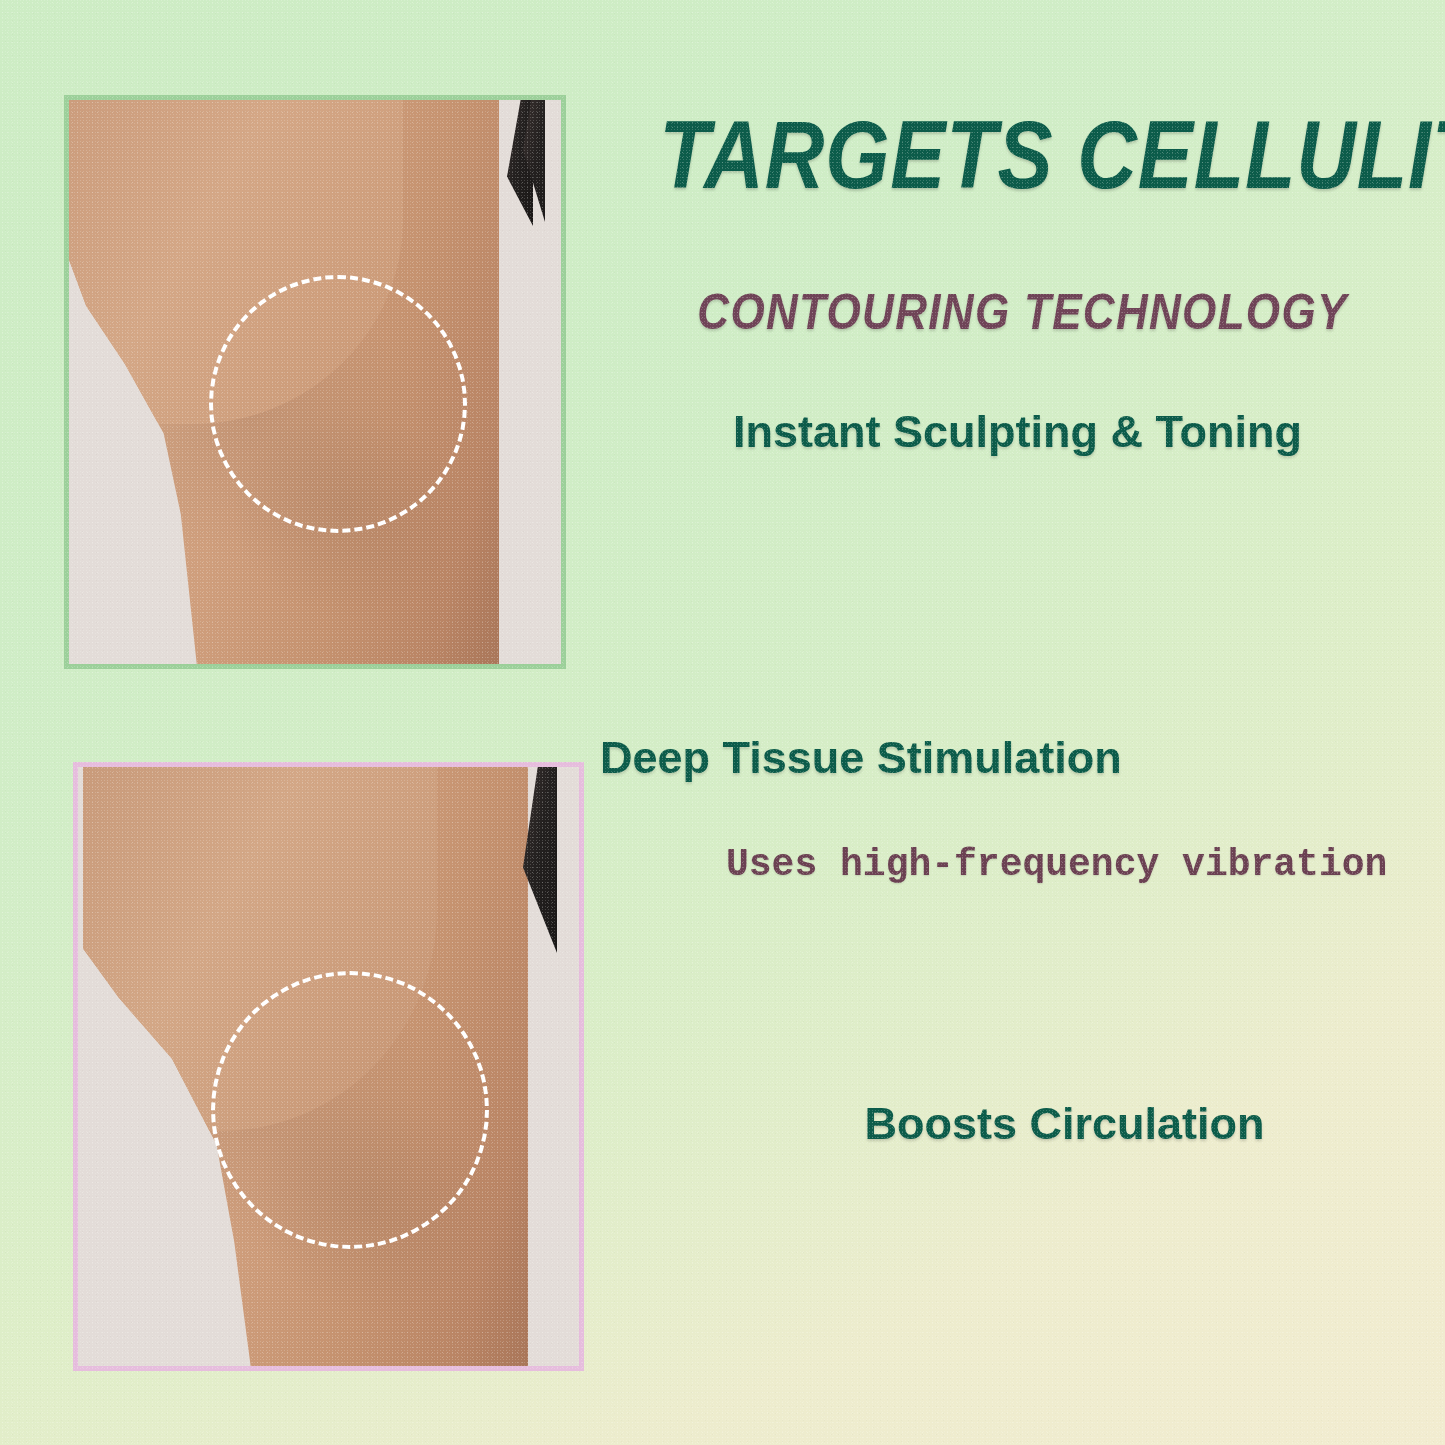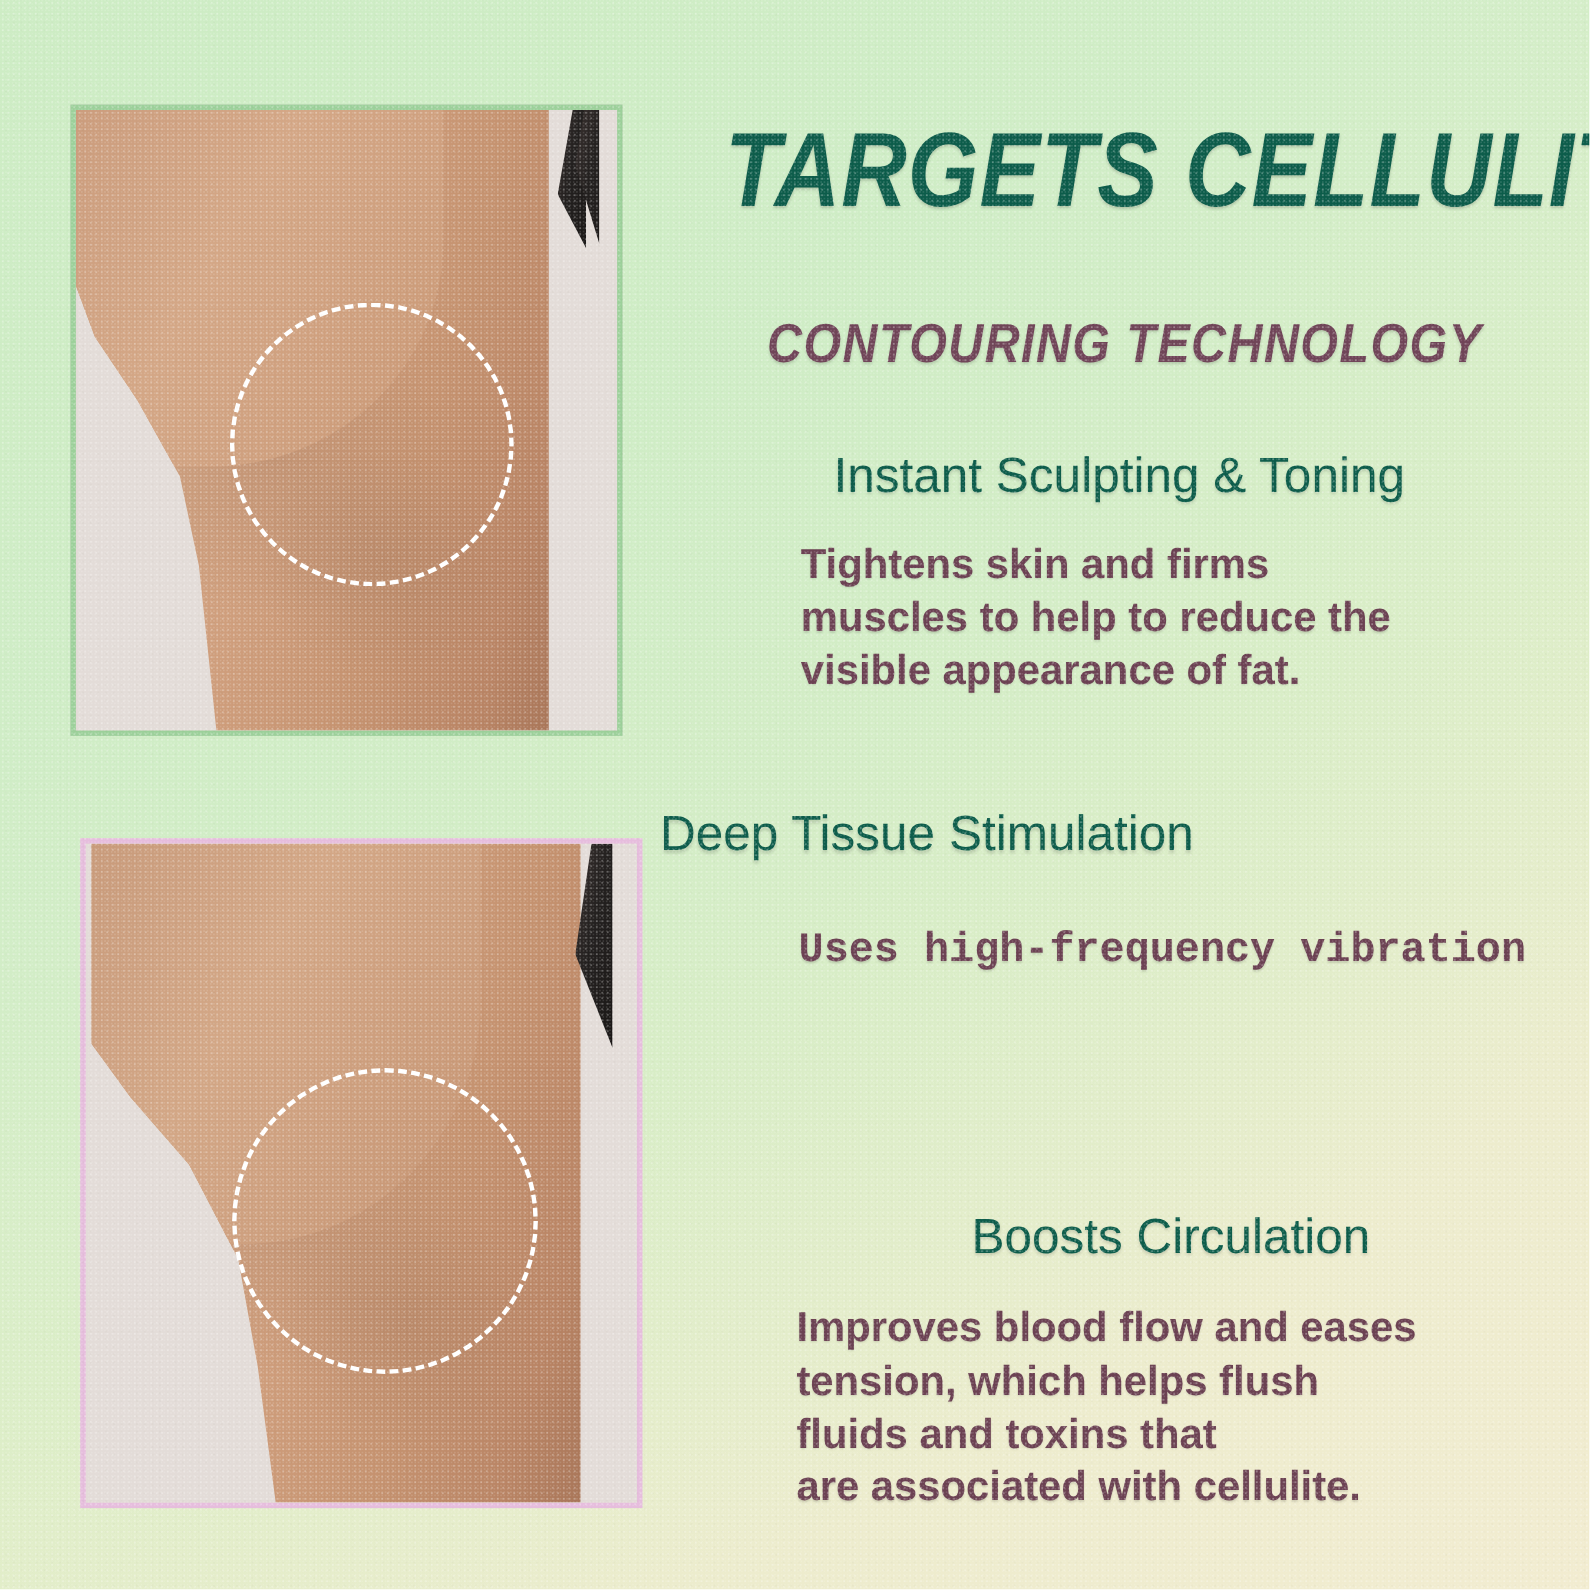--- a/index.html
+++ b/index.html
@@ -171,21 +171,21 @@
   }
 
   .section { position: absolute; left: 0; width: 845px; }
   #section-0 { top: 408px; }
   #section-1 { top: 734px; }
   #section-2 { top: 1100px; }
 
   .sec-head {
     color: #0c5c4a;
     font-size: 45px;
-    font-weight: 400;
+    font-weight: 700;
     line-height: 1.05;
     margin: 0;
     text-shadow: 0 2px 3px rgba(0,0,0,.16);
   }
   #section-0 .sec-head { text-align: center; padding-right: 10px; }
   #section-1 .sec-head { text-align: left; padding-right: 16px; }
   #section-2 .sec-head { text-align: center;   padding-left: 84px; }
 
   .sec-body {
     color: #6b4152;
@@ -227,40 +227,29 @@
     </div>
   </div>
 
   <div id="content">
 
     <div id="title">TARGETS CELLULITE</div>
     <div id="subtitle">CONTOURING TECHNOLOGY</div>
 
     <div class="section" id="section-0">
       <h2 class="sec-head">Instant Sculpting &amp; Toning</h2>
-      <p class="sec-body">
-        <span>Tightens skin and firms</span>
-        <span>muscles to help to reduce the</span>
-        <span>visible appearance of fat.</span>
-      </p>
     </div>
 
     <div class="section" id="section-1">
       <h2 class="sec-head">Deep Tissue Stimulation</h2>
       <p class="sec-body">
         <span>Uses high-frequency vibration</span>
       </p>
     </div>
 
     <div class="section" id="section-2">
       <h2 class="sec-head">Boosts Circulation</h2>
-      <p class="sec-body">
-        <span>Improves blood flow and eases</span>
-        <span>tension, which helps flush</span>
-        <span>fluids and toxins that</span>
-        <span>are associated with cellulite.</span>
-      </p>
     </div>
 
   </div>
 
   <div id="grain"></div>
 </div>
 
 </body></html>

